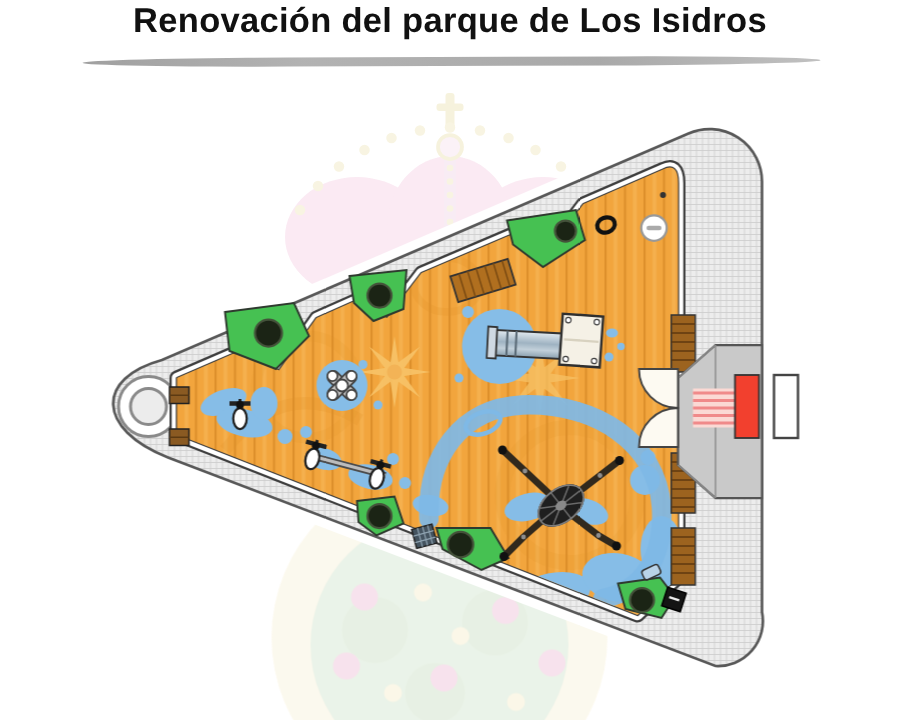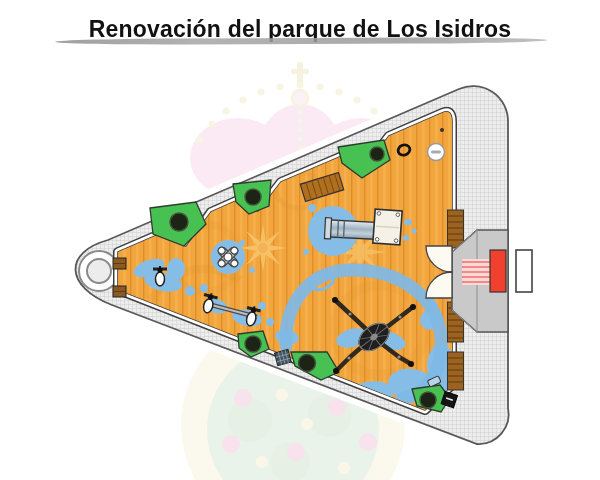--- a/index.html
+++ b/index.html
@@ -1,19 +1,19 @@
 <!DOCTYPE html>
 <html><head>
 <meta charset="utf-8">
 <style>
   html,body{margin:0;padding:0;}
   body{width:600px;height:480px;background:#ffffff;overflow:hidden;font-family:"Liberation Sans",sans-serif;}
   .stage{position:relative;width:600px;height:480px;}
   .title{
-    position:absolute;top:16px;left:0;width:600px;text-align:center;
+    position:absolute;top:0;left:0;width:600px;text-align:center;
     font-size:23px;font-weight:bold;color:#111;letter-spacing:0.2px;
   }
   .title-underline{
     position:absolute;top:38px;left:55px;width:492px;height:6px;
     background:linear-gradient(90deg,#8f8f8f 0%,#a5a5a5 30%,#9a9a9a 70%,#b5b5b5 100%);
     border-radius:50% / 90%;
     opacity:.85;
     transform:rotate(-0.2deg);
   }
   svg.plan{position:absolute;top:0;left:0;}

